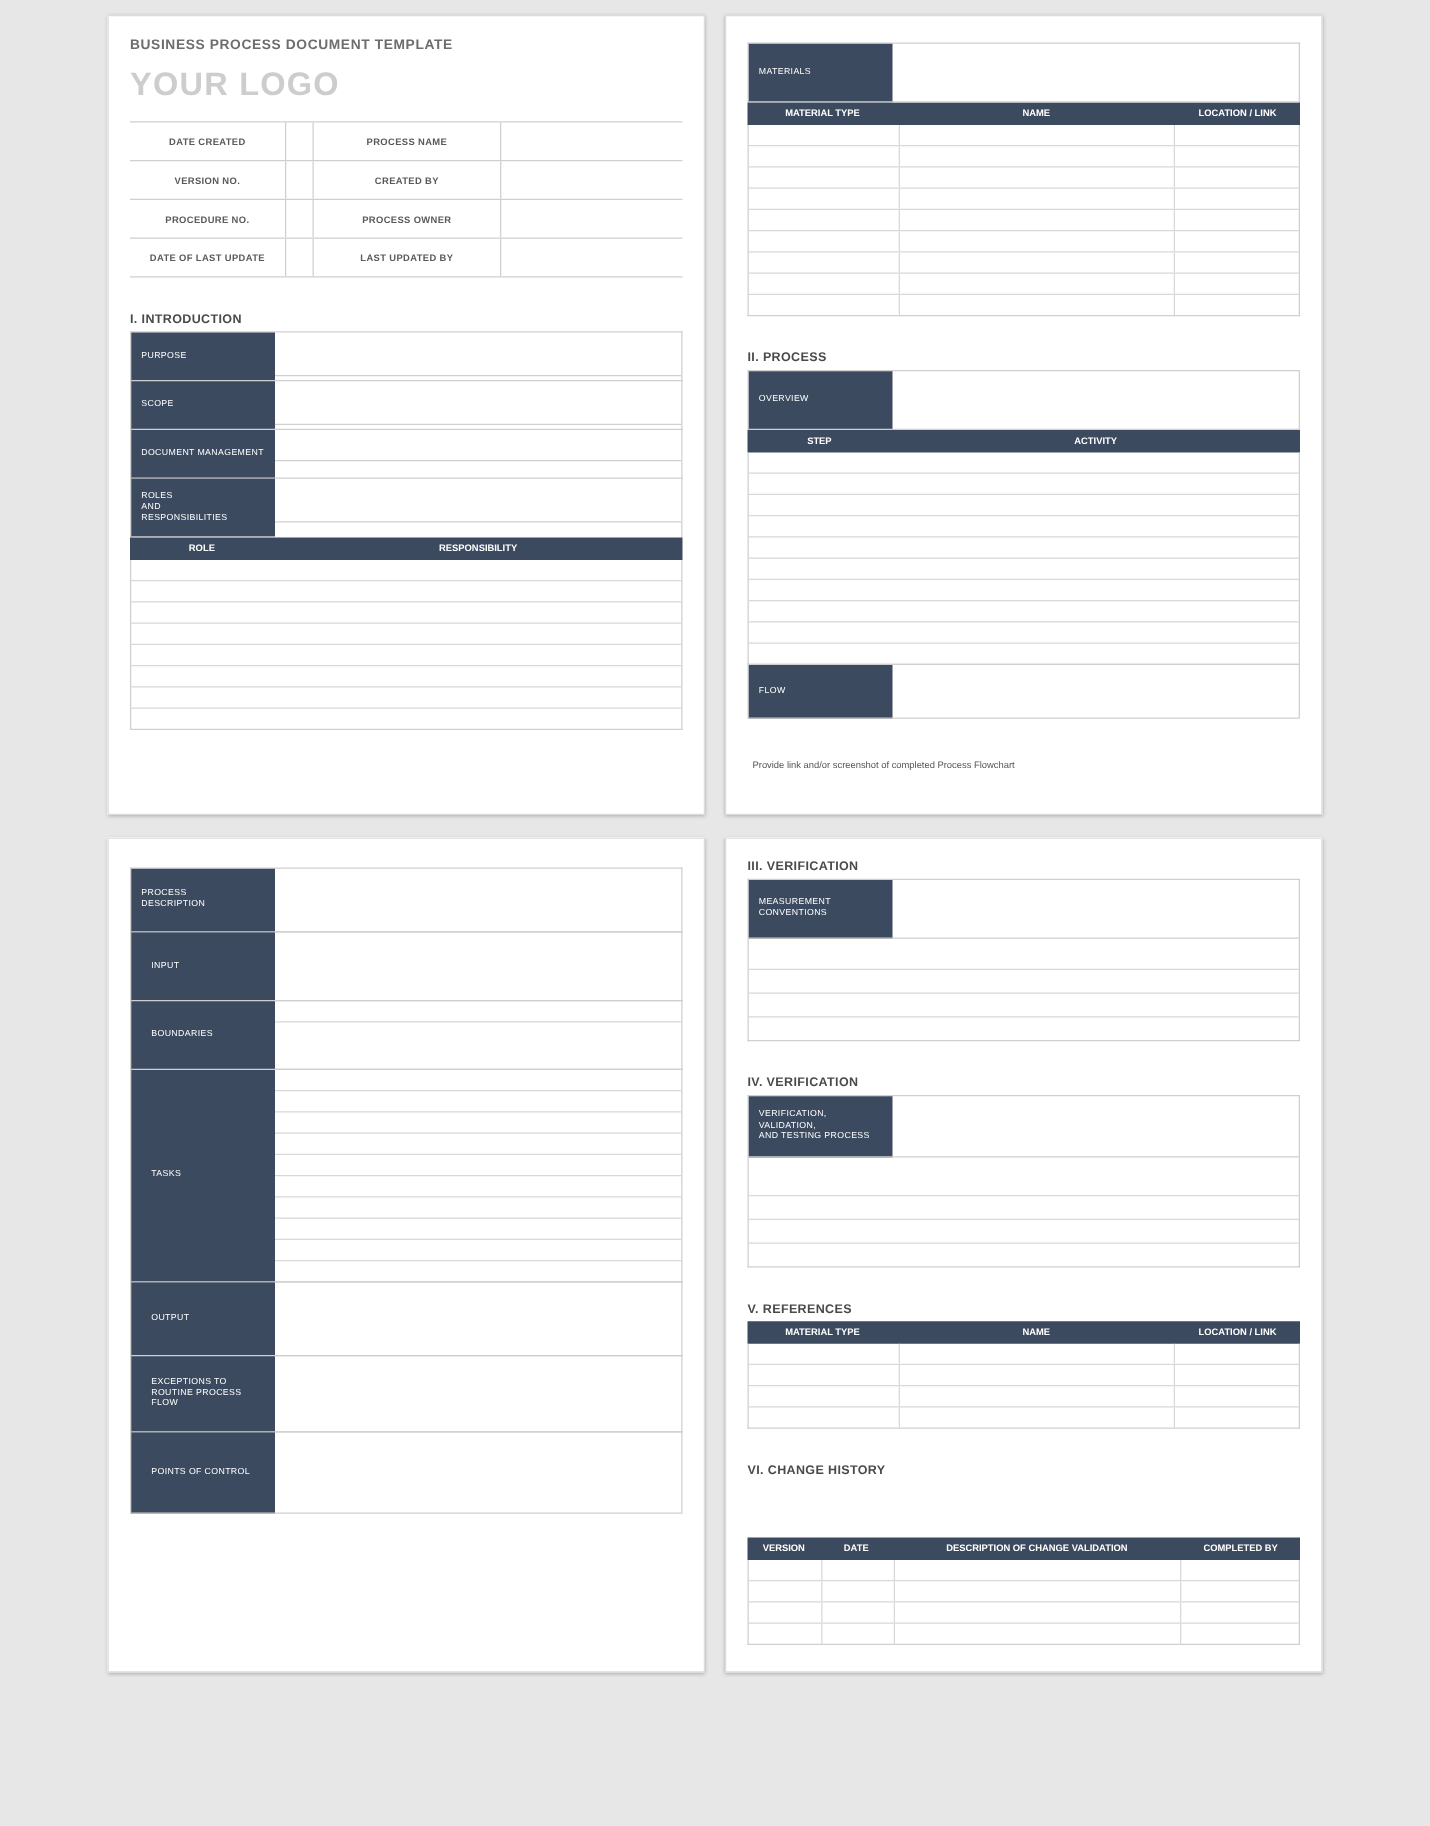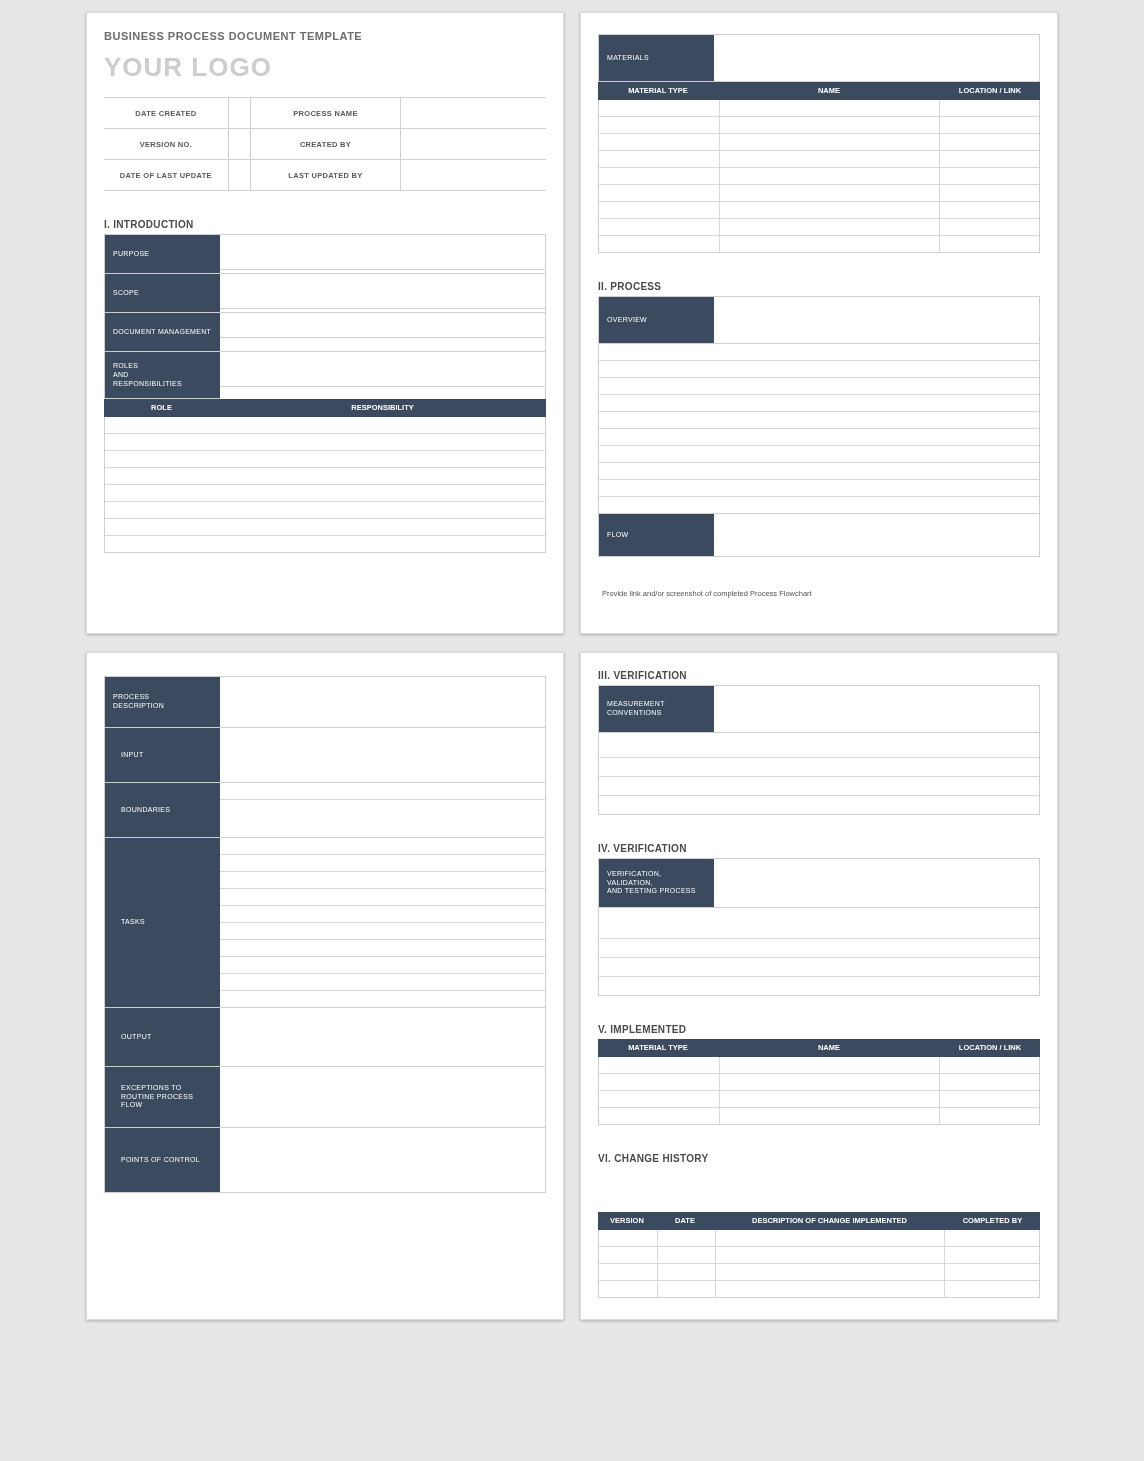--- a/index.html
+++ b/index.html
@@ -165,20 +165,26 @@
         <div>PROCESS NAME</div>
           <div></div>
       </div>
       <div class="meta-row">
         <div>VERSION NO.</div>
           <div></div>
         <div>CREATED BY</div>
           <div></div>
       </div>
       <div class="meta-row">
+        <div>PROCEDURE NO.</div>
+          <div></div>
+        <div>PROCESS OWNER</div>
+          <div></div>
+      </div>
+      <div class="meta-row">
         <div>DATE OF LAST UPDATE</div>
           <div></div>
         <div>LAST UPDATED BY</div>
           <div></div>
       </div>
     </div>
 
     <div class="section-head">I.   INTRODUCTION</div>
 
     <div class="block">
@@ -271,20 +277,24 @@
           <div></div>
           <div></div>
         </div>
     </div>
 
     <div class="section-head">II.  PROCESS</div>
 
     <div class="block">
       <div class="label" style="min-height:26px">OVERVIEW</div>
       <div class="body"></div>
+    </div>
+    <div class="subhead" style="grid-template-columns:115px 1fr">
+      <div>STEP</div>
+      <div>ACTIVITY</div>
     </div>
     <div class="rows-full">
       <div class="r"></div>
         <div class="r"></div>
         <div class="r"></div>
         <div class="r"></div>
       <div class="r"></div>
         <div class="r"></div>
         <div class="r"></div>
         <div class="r"></div>
@@ -367,21 +377,21 @@
 AND TESTING PROCESS</div>
       <div class="body"></div>
     </div>
     <div class="rows-full">
       <div class="r" style="height:30px"></div>
         <div class="r" style="height:18px"></div>
       <div class="r" style="height:18px"></div>
         <div class="r" style="height:18px"></div>
     </div>
 
-    <div class="section-head">V.  IMPLEMENTED</div>
+    <div class="section-head">V.  REFERENCES</div>
     <div class="subhead three">
       <div>MATERIAL TYPE</div>
       <div>NAME</div>
       <div>LOCATION / LINK</div>
     </div>
     <div class="rows-full three">
       <div class="r">
           <div></div>
           <div></div>
           <div></div>
@@ -400,21 +410,21 @@
           <div></div>
           <div></div>
           <div></div>
         </div>
     </div>
 
     <div class="section-head">VI.  CHANGE HISTORY</div>
     <div class="subhead four">
       <div>VERSION</div>
       <div>DATE</div>
-      <div>DESCRIPTION OF CHANGE IMPLEMENTED</div>
+      <div>DESCRIPTION OF CHANGE VALIDATION</div>
       <div>COMPLETED BY</div>
     </div>
     <div class="rows-full four">
       <div class="r">
           <div></div>
           <div></div>
           <div></div>
           <div></div>
         </div>
       <div class="r">

